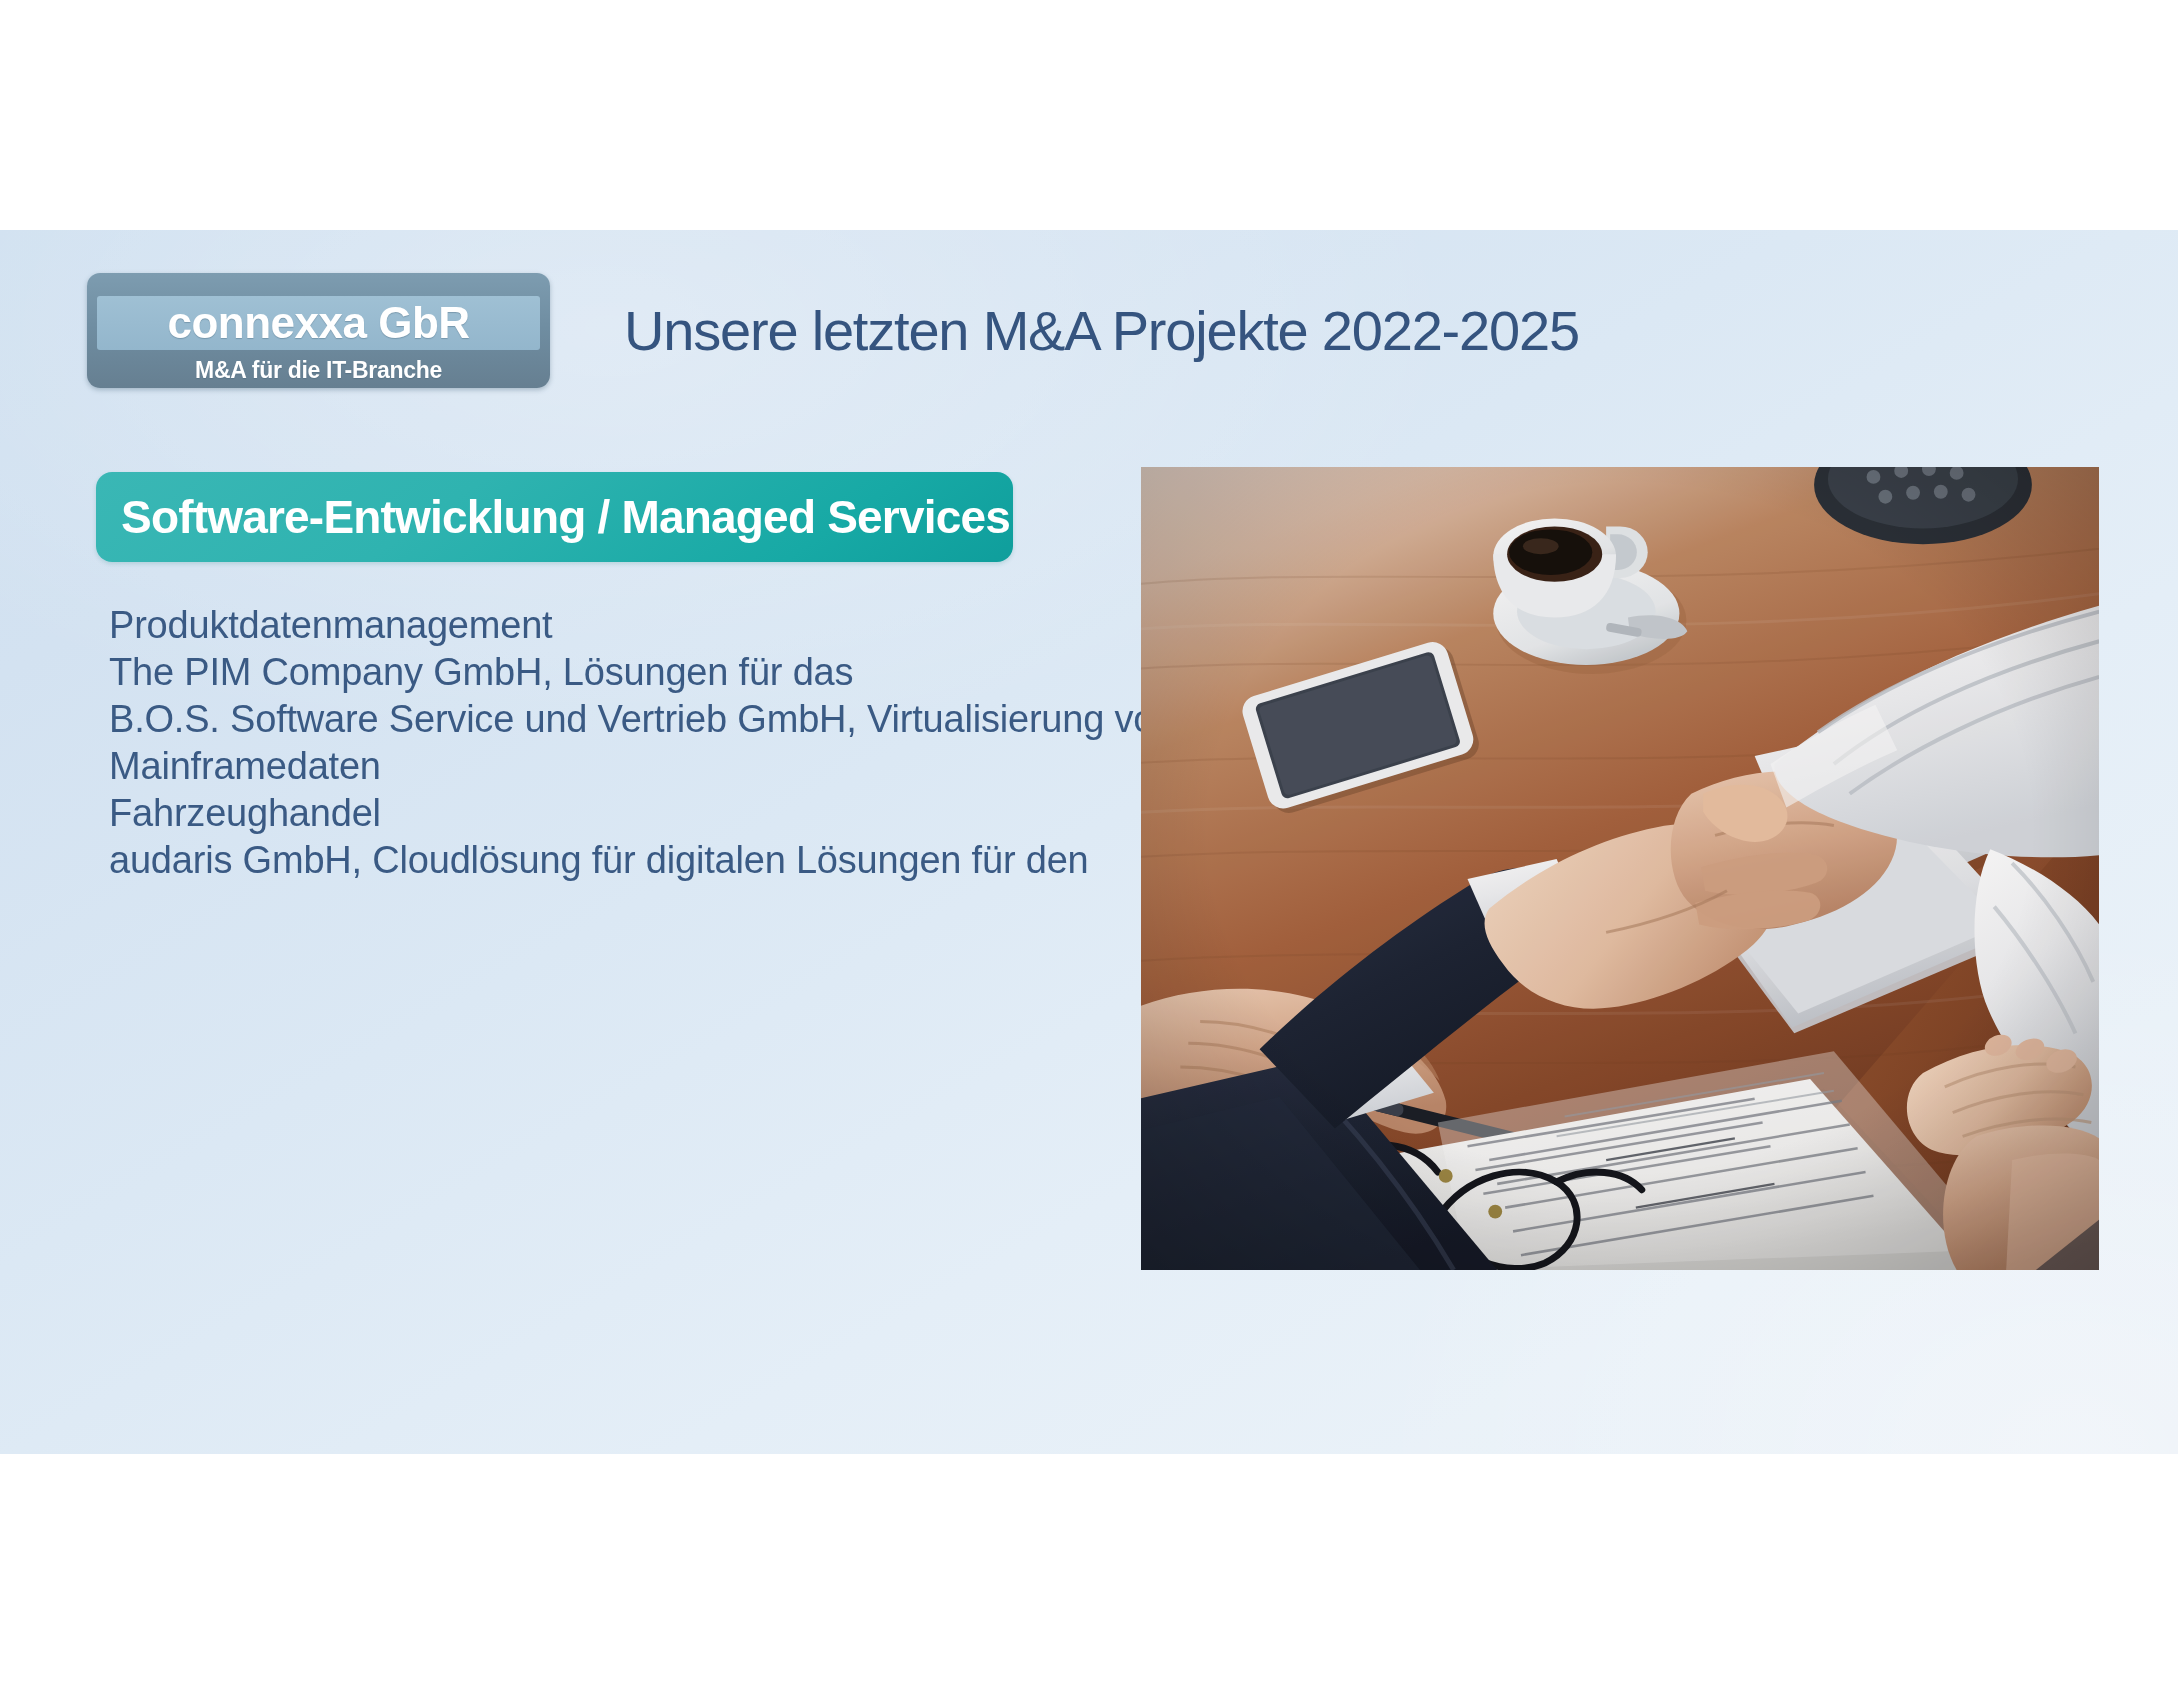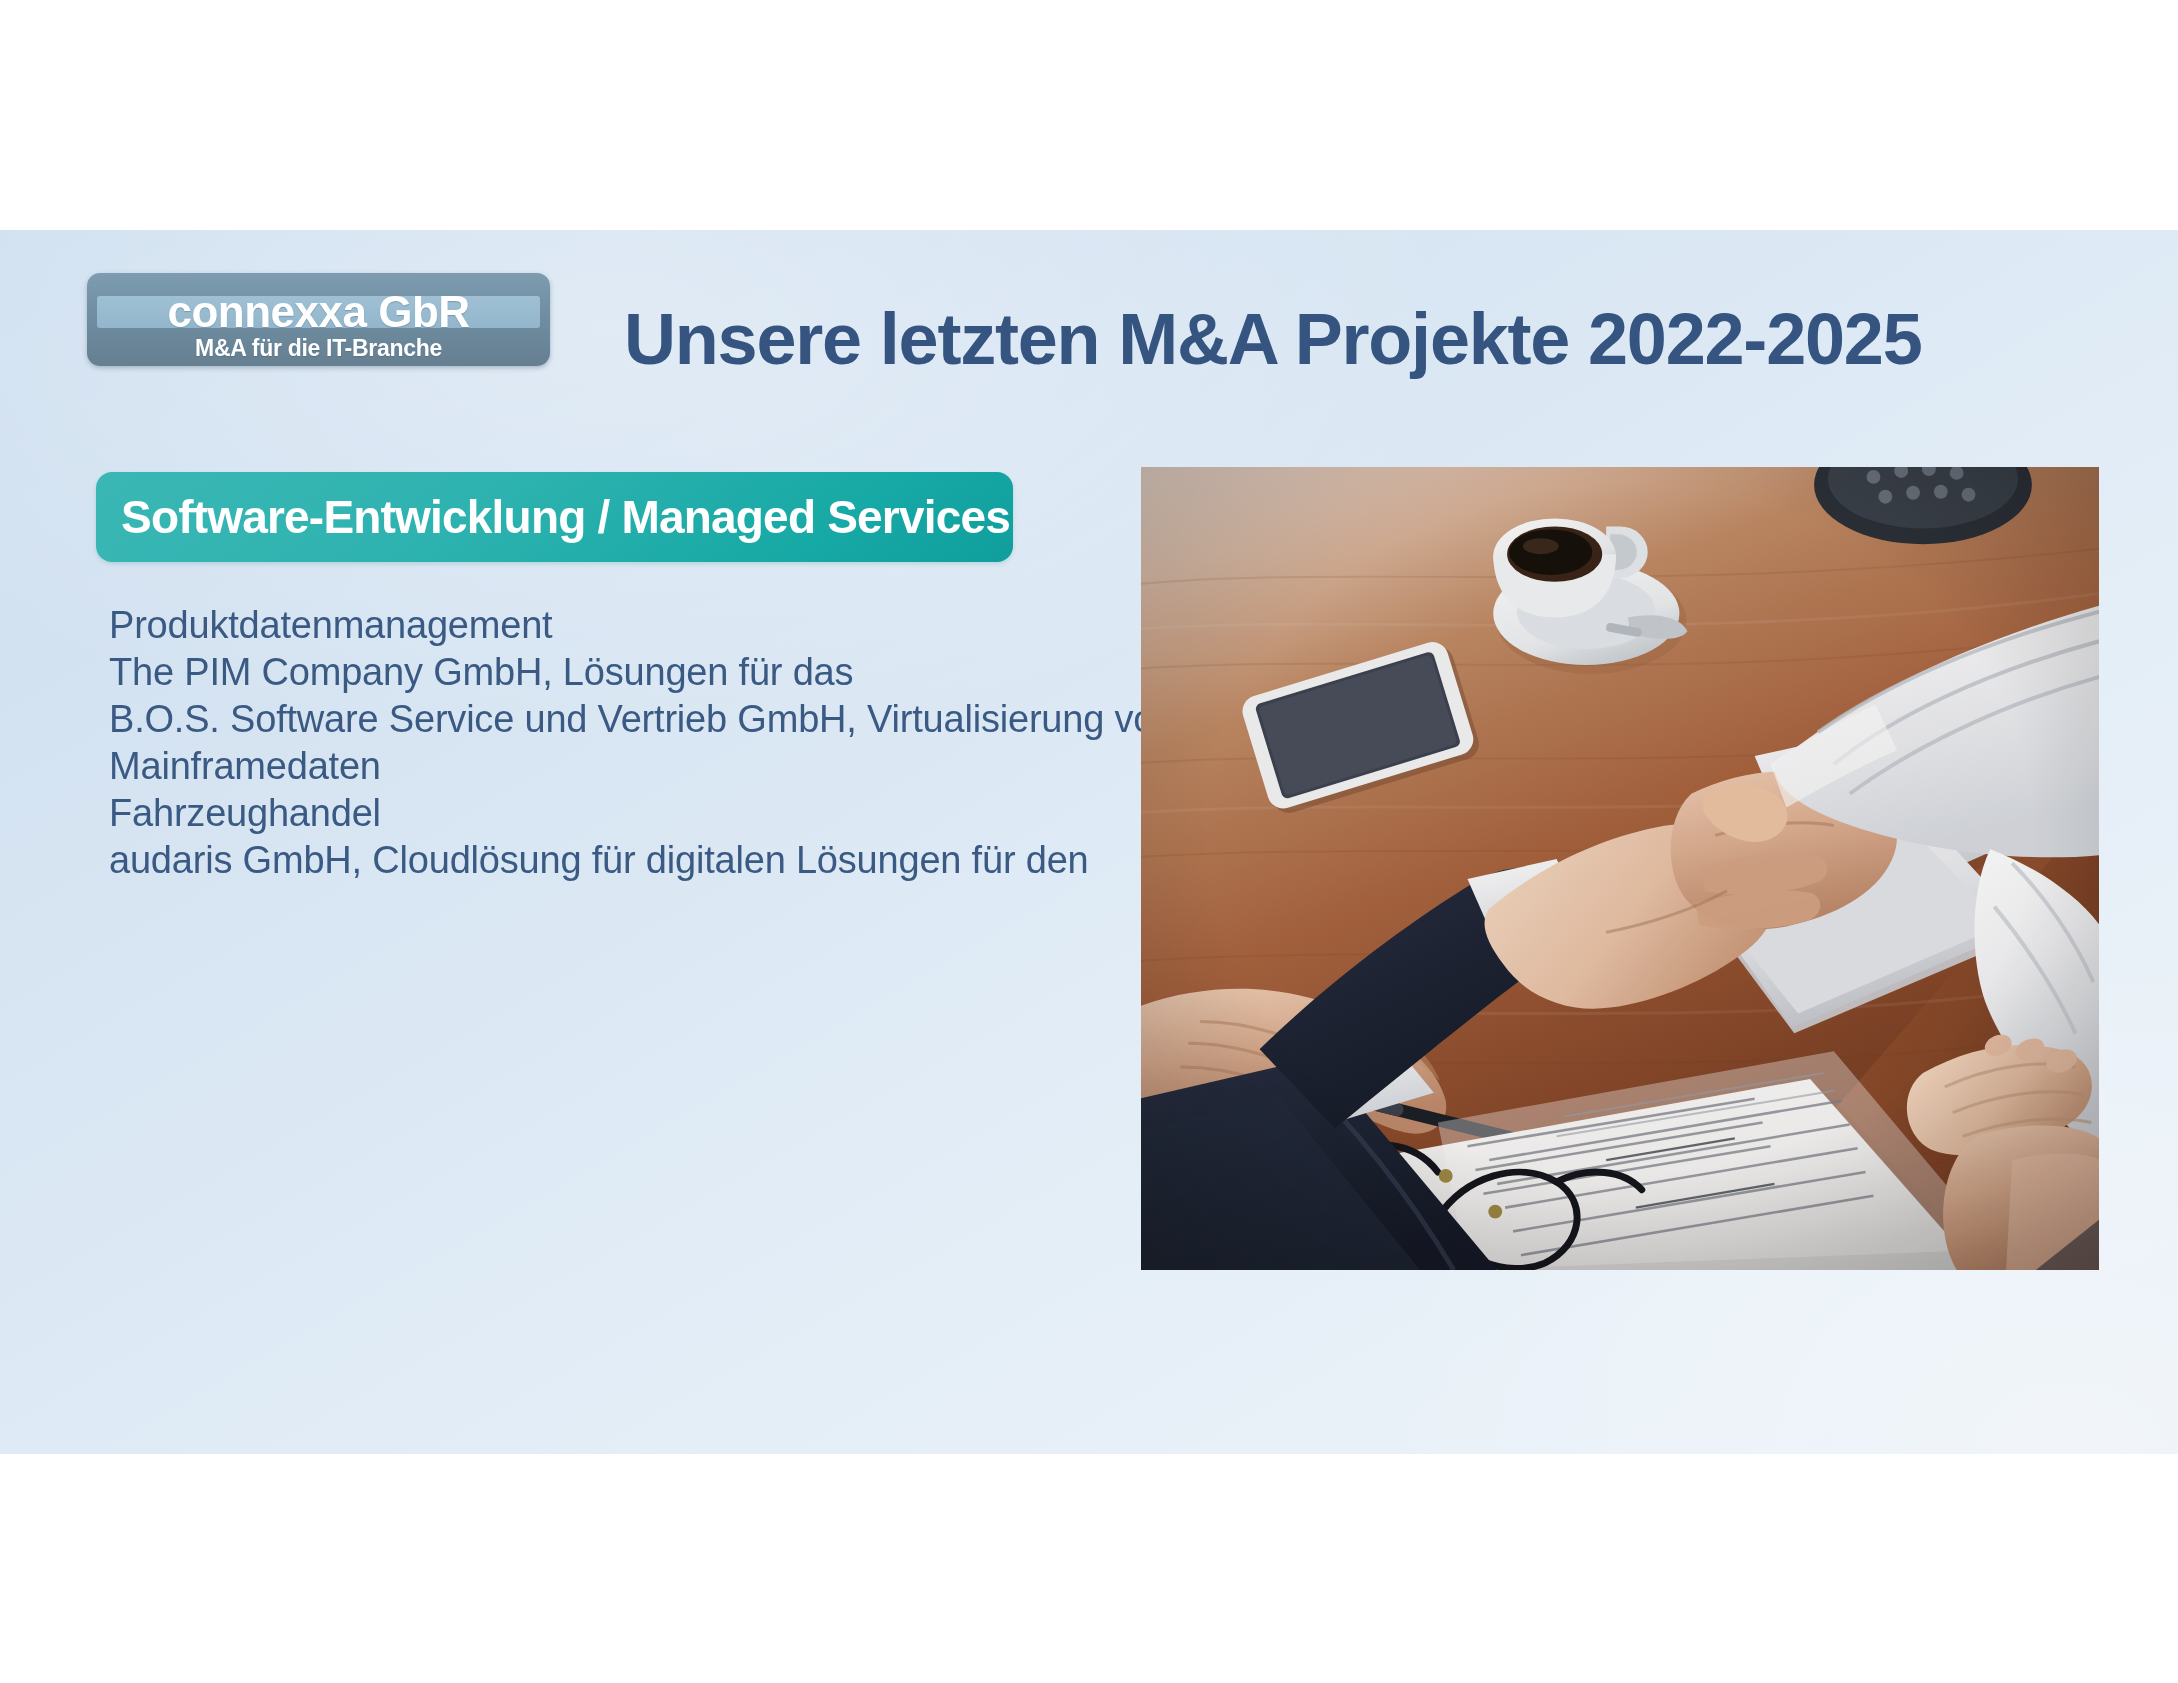--- a/index.html
+++ b/index.html
@@ -39,21 +39,21 @@
       radial-gradient(ellipse 1188px 891px at 95% 100%, rgba(255,255,255,0.35), rgba(255,255,255,0) 60%);
     pointer-events: none;
   }
 
   
   .logo {
     position: absolute;
     left: 87px;
     top: 273px;
     width: 463px;
-    height: 93px;
+    height: 115px;
     border-radius: 13px;
     background: linear-gradient(180deg, #7d9cb0 0%, #6f8da1 48%, #667f91 100%);
     box-shadow: 0 2px 5px rgba(80,110,130,0.40);
     box-sizing: border-box;
     padding: 23px 10px 6px 10px;
     display: flex;
     flex-direction: column;
   }
   .logo-top {
     background: linear-gradient(180deg, #9fc0d4 0%, #93b6cc 100%);
@@ -90,22 +90,22 @@
     margin-top: 9px;
   }
 
   
   .page-title {
     position: absolute;
     left: 624px;
     top: 303px;
     width: 1465px;
     color: #35547f;
-    font-size: 72px;
-    font-weight: bold;
+    font-size: 56px;
+    font-weight: normal;
     letter-spacing: -1.2px;
     line-height: 1.0;
     white-space: nowrap;
   }
 
   
   .section-banner {
     position: absolute;
     left: 96px;
     top: 472px;

